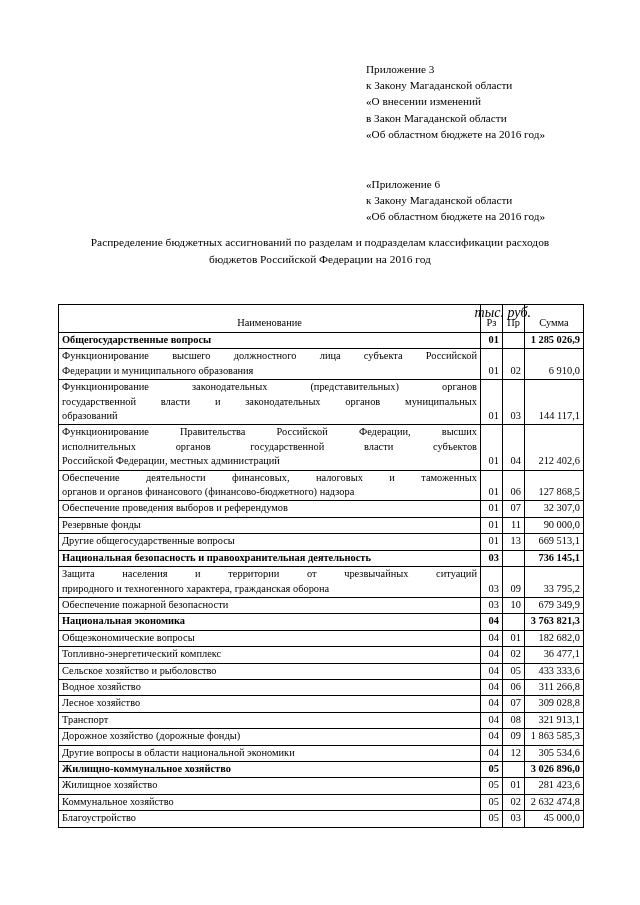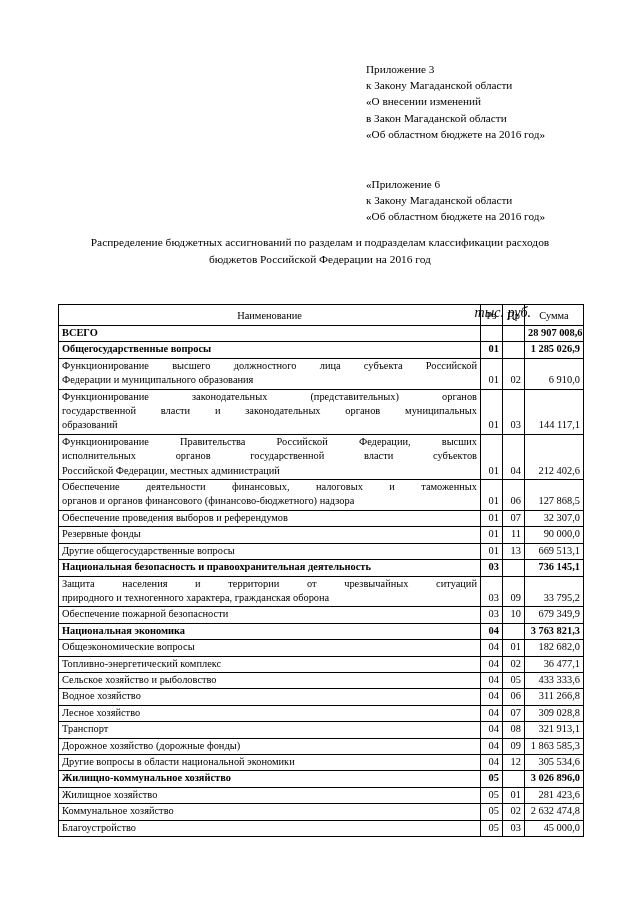--- a/index.html
+++ b/index.html
@@ -84,21 +84,21 @@
     padding: 0px 3px 1px 3px;
     vertical-align: bottom;
     line-height: 14.4px;
   }
 
   table.budget thead th {
     text-align: center;
     vertical-align: middle;
     font-weight: normal;
     height: 15px;
-    padding-top: 4px;
+    padding-top: 11px;
     padding-bottom: 1px;
   }
 
   td.c-name-cell {
     text-align: justify;
     text-align-last: left;
     hyphens: none;
   }
   td.code-cell {
     text-align: right;
@@ -156,26 +156,20 @@
       <thead>
         <tr>
           <th>Наименование</th>
           <th>Рз</th>
           <th>Пр</th>
           <th>Сумма</th>
         </tr>
       </thead>
       <tbody id="tbody">
           <tr class="bold-row">
-            <td class="c-name-cell">ВСЕГО</td>
-            <td class="code-cell"></td>
-            <td class="code-cell"></td>
-            <td class="sum-cell">28 907 008,6</td>
-          </tr>
-          <tr class="bold-row">
             <td class="c-name-cell">Общегосударственные вопросы</td>
             <td class="code-cell">01</td>
             <td class="code-cell"></td>
             <td class="sum-cell">1 285 026,9</td>
           </tr>
           <tr>
             <td class="c-name-cell">
               <span class="jline">Функционирование высшего должностного лица субъекта Российской</span>
               <span class="jline last">Федерации и муниципального образования</span>
             </td>

